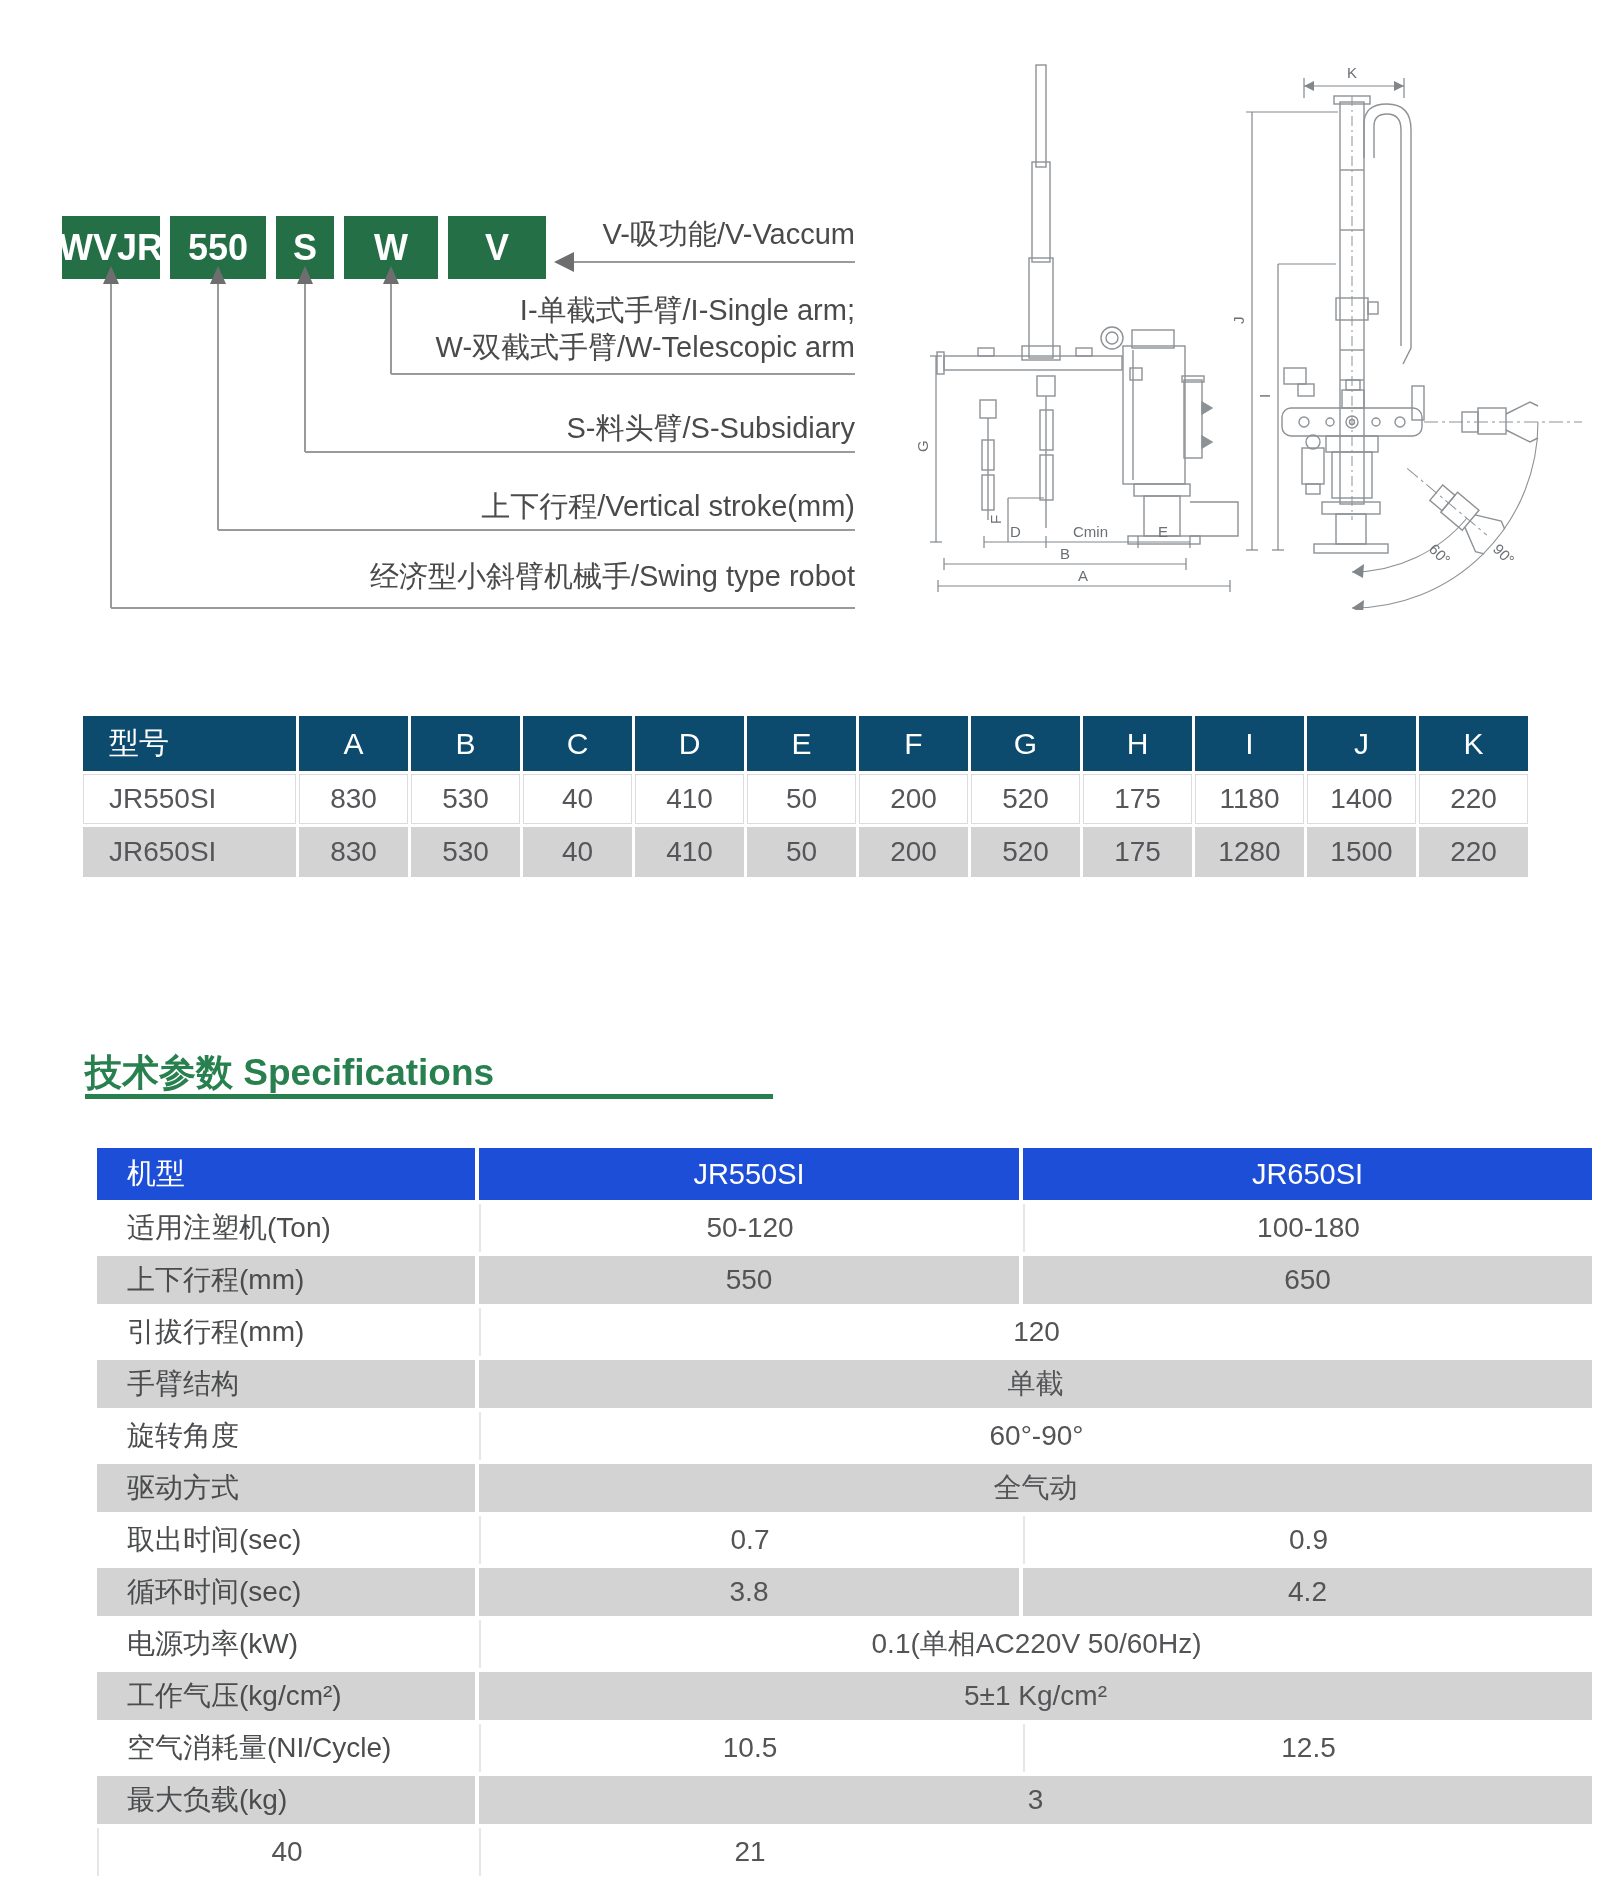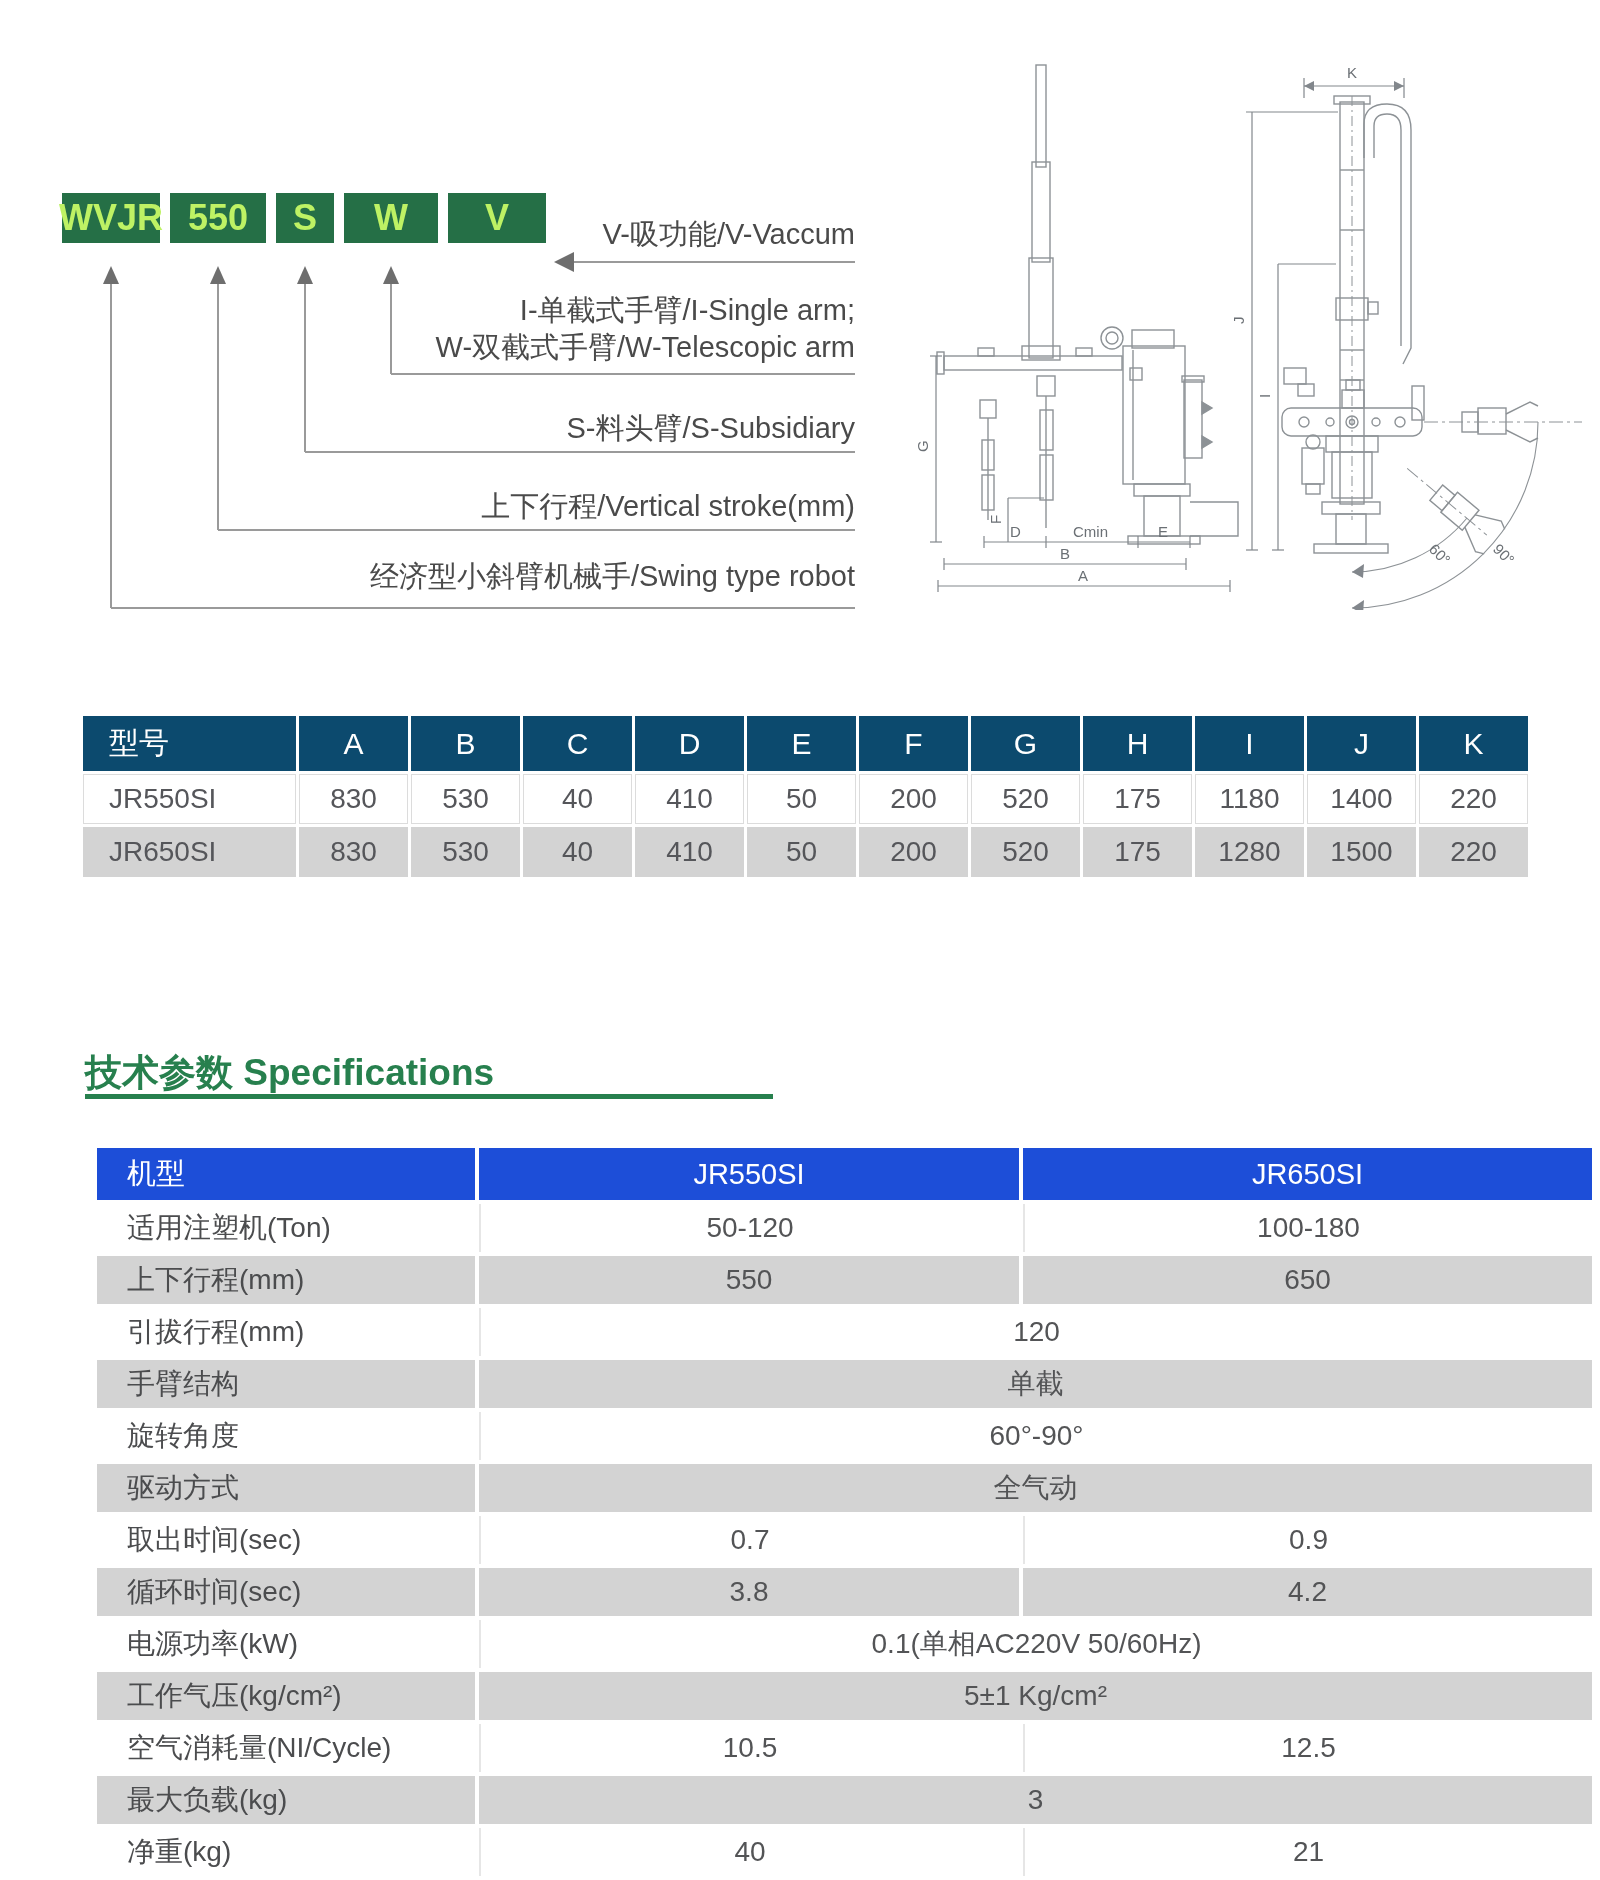--- a/index.html
+++ b/index.html
@@ -2,21 +2,21 @@
 <html><head>
 <meta charset="utf-8">
 <style>
   html,body { margin:0; padding:0; background:#ffffff; }
   .page {
     position:relative; width:1600px; height:1880px; background:#ffffff;
     font-family:"Liberation Sans","DejaVu Sans",sans-serif; overflow:hidden;
   }
   
   .code-box {
-    position:absolute; top:193px; height:50px; background:#256F46; color:#bef264;
+    position:absolute; top:216px; height:63px; background:#256F46; color:#ffffff;
     font-weight:bold; font-size:36px; display:flex; align-items:center; justify-content:center;
   }
   .code-label {
     position:absolute; right:745px; text-align:right; color:#4a4a4a;
     font-size:29px; line-height:37px; font-weight:normal; white-space:nowrap;
   }
   
   .dim-table {
     position:absolute; left:83px; top:716px; display:grid;
     grid-template-columns:213px repeat(11,109px);
@@ -310,18 +310,17 @@
     <div class="sp-label rg">工作气压(kg/cm²)</div>
     <div class="sp-val sp-span rg">5±1 Kg/cm²</div>
 
     <div class="sp-label rw">空气消耗量(NI/Cycle)</div>
     <div class="sp-val rw">10.5</div>
     <div class="sp-val rw">12.5</div>
 
     <div class="sp-label rg">最大负载(kg)</div>
     <div class="sp-val sp-span rg">3</div>
 
-    <div class="sp-label rw">净重(kg)</div>
     <div class="sp-val rw">40</div>
     <div class="sp-val rw">21</div>
   </div>
 
 </div>
 
 </body></html>

